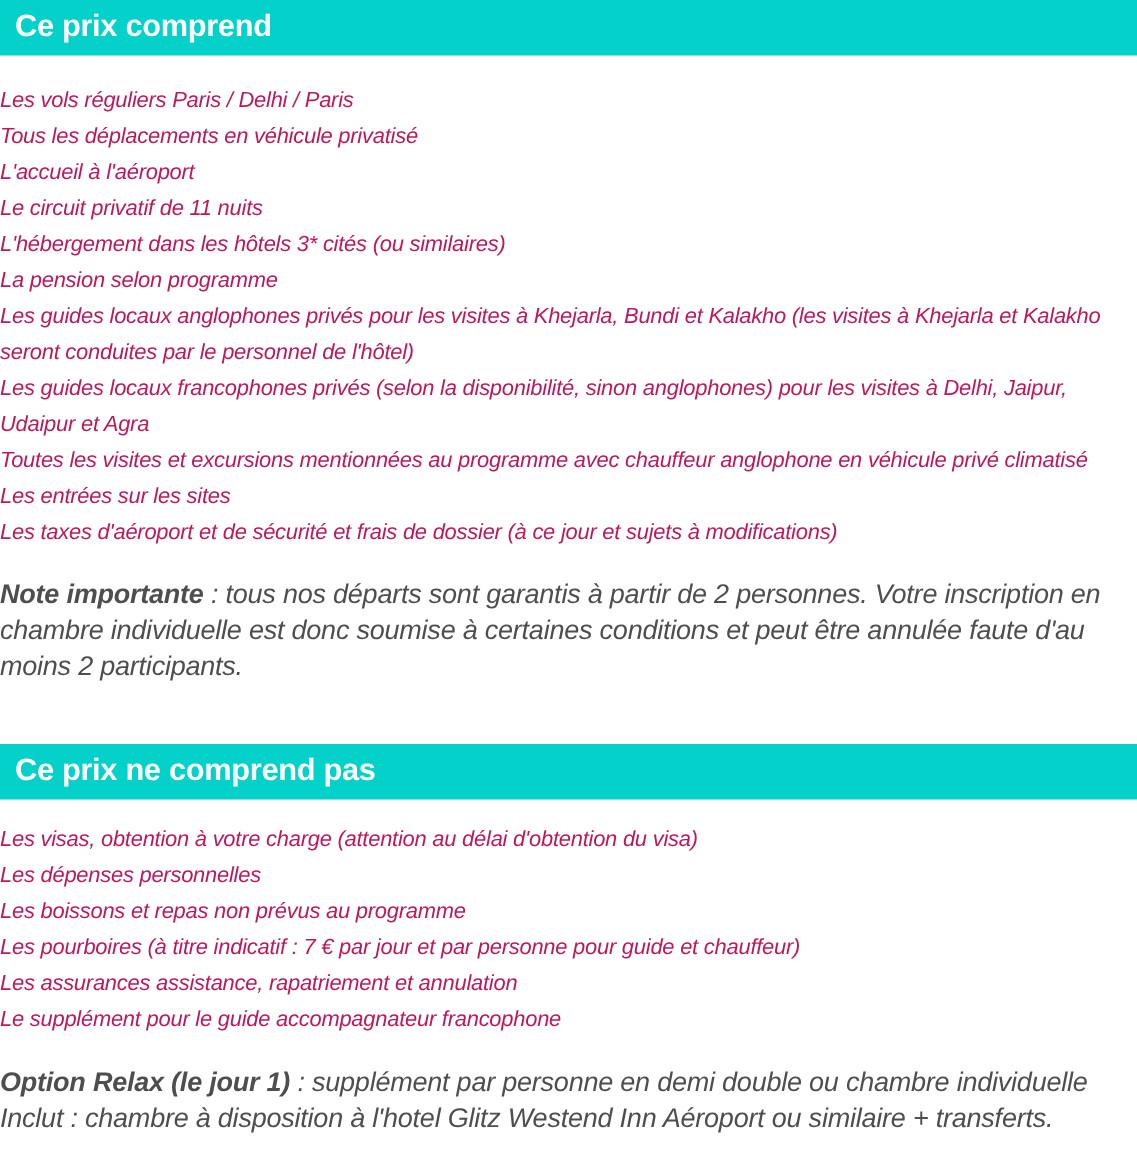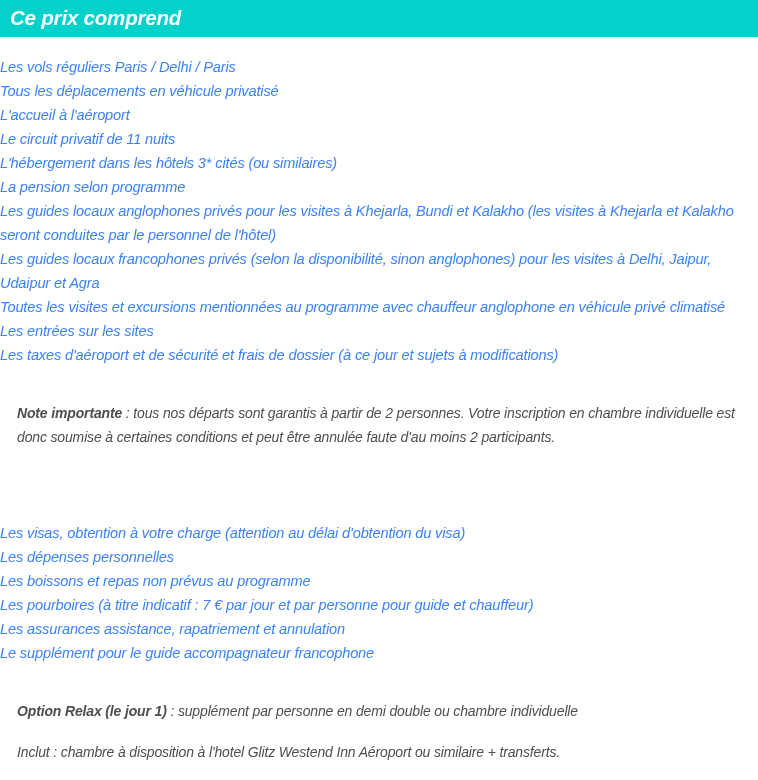--- a/index.html
+++ b/index.html
@@ -26,21 +26,20 @@
   .section-banner {
     width: 100%;
     height: 37px;
     background: #04d1c9;
     display: flex;
     align-items: center;
     padding-left: 10px;
   }
   .section-banner-title {
     font-family: "Liberation Sans", sans-serif;
-    font-style: italic;
     font-weight: bold;
     font-size: 20.5px;
     letter-spacing: -0.2px;
     color: #ffffff;
     line-height: 1;
     white-space: nowrap;
   }
 
   
   .section-body {
@@ -49,33 +48,33 @@
   .item-list {
     list-style: none;
     margin: 0;
     padding: 0;
   }
   .item {
     font-family: "Liberation Sans", sans-serif;
     font-style: italic;
     font-size: 14.6px;
     line-height: 24px;
-    color: #3b82f6;
+    color: #be185d;
     letter-spacing: -0.15px;
     white-space: normal;
   }
 
   .note {
     font-family: "Liberation Sans", sans-serif;
     font-style: italic;
-    font-size: 14px;
+    font-size: 18px;
     line-height: 24px;
     color: #4e4e4e;
     letter-spacing: -0.15px;
-    margin: 17px;
+    margin: 0;
   }
   .note b,
   .note strong {
     font-weight: bold;
     font-style: italic;
   }
 
   
   .gap-after-banner-1 { height: 18px; }
   .gap-before-note    { height: 17px; }
@@ -114,20 +113,23 @@
       <div class="gap-before-note"></div>
 
       <p class="note"><b>Note importante</b><span> : tous nos départs sont garantis à partir de 2 personnes. Votre inscription en chambre individuelle est donc soumise à certaines conditions et peut être annulée faute d'au moins 2 participants.</span></p>
     </div>
   </section>
 
   <div class="gap-before-banner2"></div>
 
   <section>
 
+    <div class="section-banner">
+      <span class="section-banner-title">Ce prix ne comprend pas</span>
+    </div>
 
     <div class="gap-after-banner-2"></div>
 
     <div class="section-body">
       <ul class="item-list">
         <li class="item">Les visas, obtention à votre charge (attention au délai d'obtention du visa)</li>
         <li class="item">Les dépenses personnelles</li>
         <li class="item">Les boissons et repas non prévus au programme</li>
         <li class="item">Les pourboires (à titre indicatif : 7 € par jour et par personne pour guide et chauffeur)</li>
         <li class="item">Les assurances assistance, rapatriement et annulation</li>

